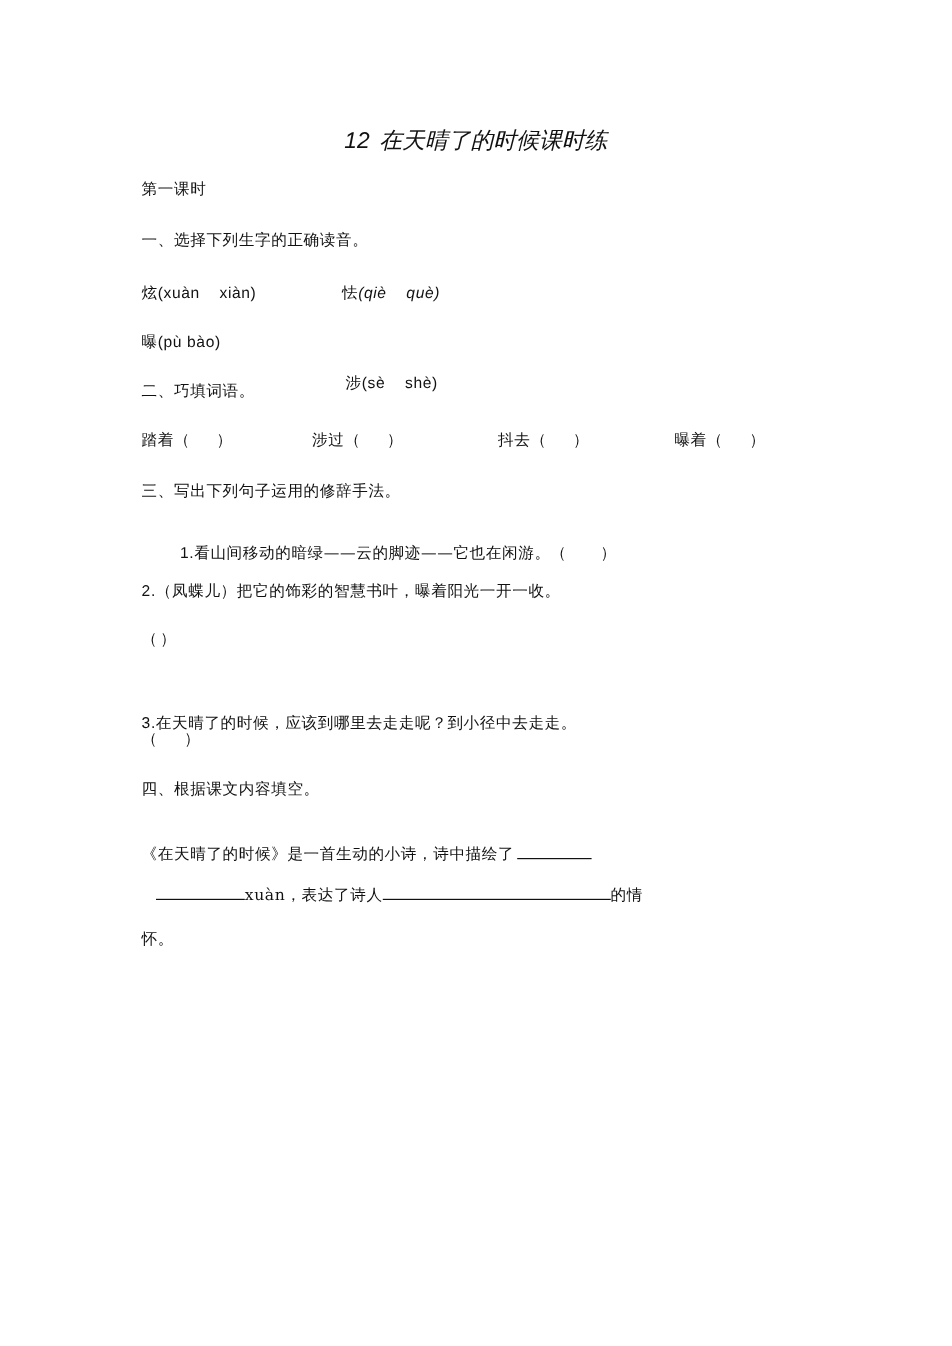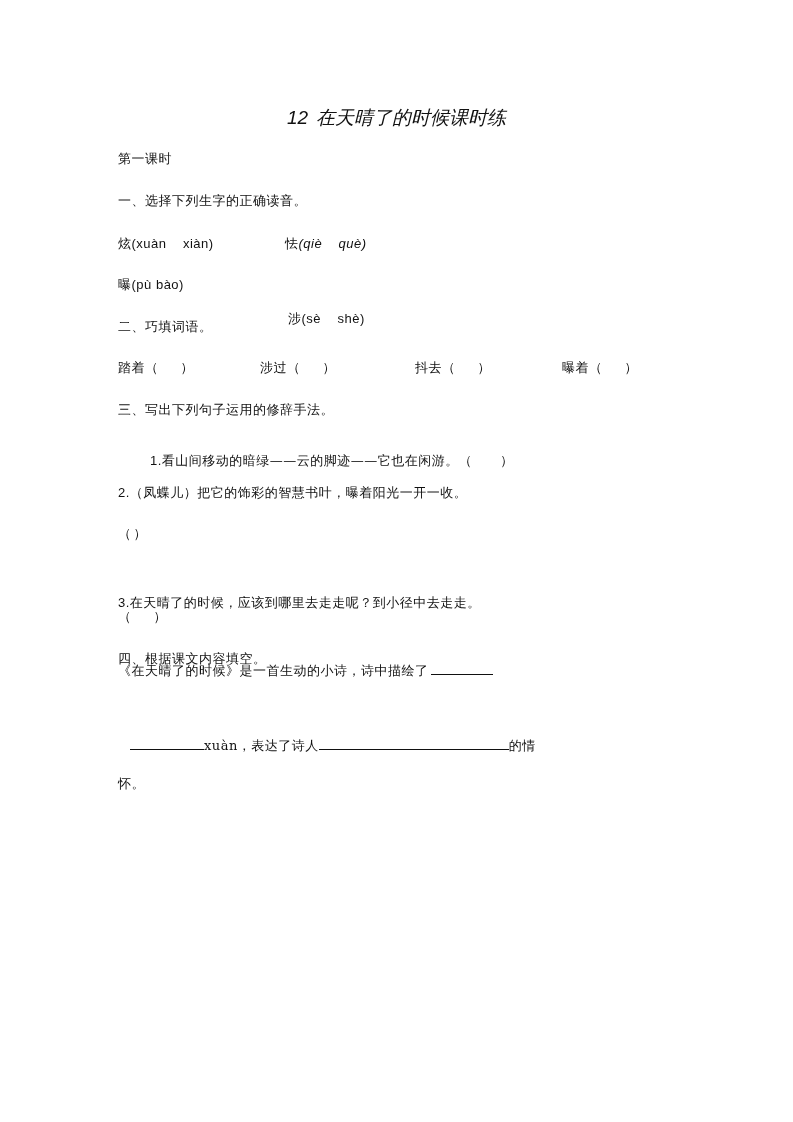--- a/index.html
+++ b/index.html
@@ -110,21 +110,21 @@
 
   <div class="line" style="top:564px;margin-top:27px;">
     <span class="qnum">3.</span><span>在天晴了的时候，应该到哪里去走走呢？到小径中去走走。</span>
   </div>
   <div class="line" style="top:605px;">
     <span>（</span><span class="paren-slot" style="width:22px;"></span><span>）</span>
   </div>
 
   <div class="line" style="top:647px;">四、根据课文内容填空。</div>
 
-  <div class="line" style="top:656px;">
+  <div class="line" style="top:697px;">
     <span>《在天晴了的时候》是一首生动的小诗，诗中描绘了</span><span class="blank" style="width:62px; margin-left:2px;"></span>
   </div>
   <div class="line" style="top:731px; left:130px;">
     <span class="blank" style="width:74px;"></span><span>xuàn，表达了诗人</span><span class="blank" style="width:190px;"></span><span>的情</span>
   </div>
   <div class="line" style="top:772px;">怀。</div>
 
 </div>
 
 </body></html>

